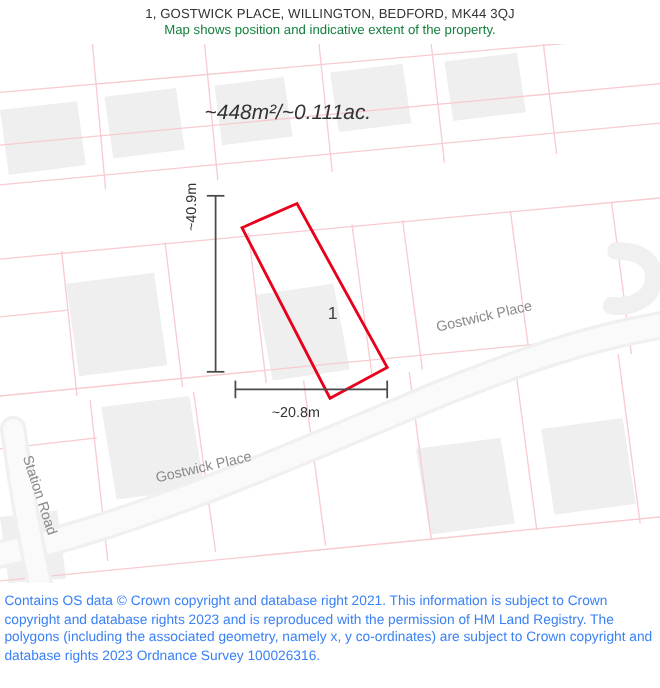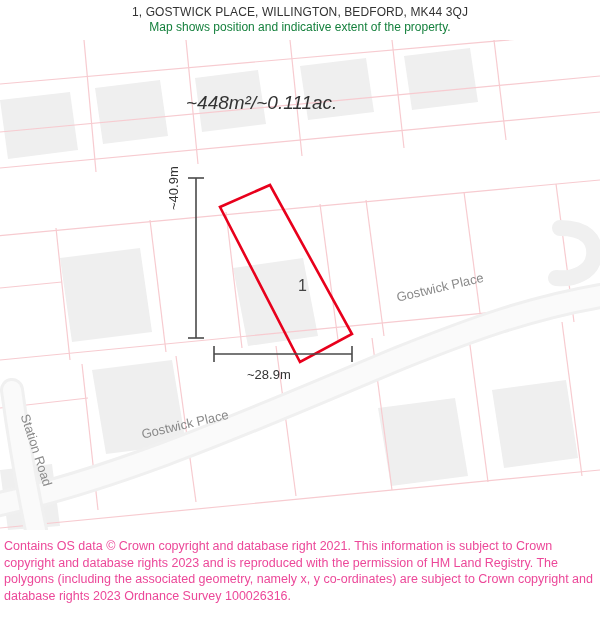--- a/index.html
+++ b/index.html
@@ -114,21 +114,21 @@
   
   .footer {
     position: absolute;
     left: 0;
     top: 532px;
     width: 600px;
     padding: 6px 4px 0 4px;
     box-sizing: border-box;
     font-size: 12.5px;
     line-height: 16.5px;
-    color: #ec4899;
+    color: #3b82f6;
   }
 </style>
 </head>
 <body>
 
 <div class="page">
 
   <div class="header">
     <div class="header-title">1, GOSTWICK PLACE, WILLINGTON, BEDFORD, MK44 3QJ</div>
     <div class="header-sub">Map shows position and indicative extent of the property.</div>
@@ -205,21 +205,21 @@
       <g stroke="#4a4a4a" stroke-width="1.6">
         <line x1="214" y1="314" x2="352" y2="314"></line>
         <line x1="214" y1="306" x2="214" y2="322"></line>
         <line x1="352" y1="306" x2="352" y2="322"></line>
       </g>
     </svg>
 
     <div class="area-label">~448m²/~0.111ac.</div>
     <div class="plot-number">1</div>
     <div class="dim-v">~40.9m</div>
-    <div class="dim-h">~28.9m</div>
+    <div class="dim-h">~20.8m</div>
 
     <div class="road-label road-gostwick-right">Gostwick Place</div>
     <div class="road-label road-gostwick-left">Gostwick Place</div>
     <div class="road-label road-station">Station Road</div>
   </div>
 
   <div class="footer">Contains OS data © Crown copyright and database right 2021. This information is subject to Crown copyright and database rights 2023 and is reproduced with the permission of HM Land Registry. The polygons (including the associated geometry, namely x, y co-ordinates) are subject to Crown copyright and database rights 2023 Ordnance Survey 100026316.</div>
 
 </div>
 

